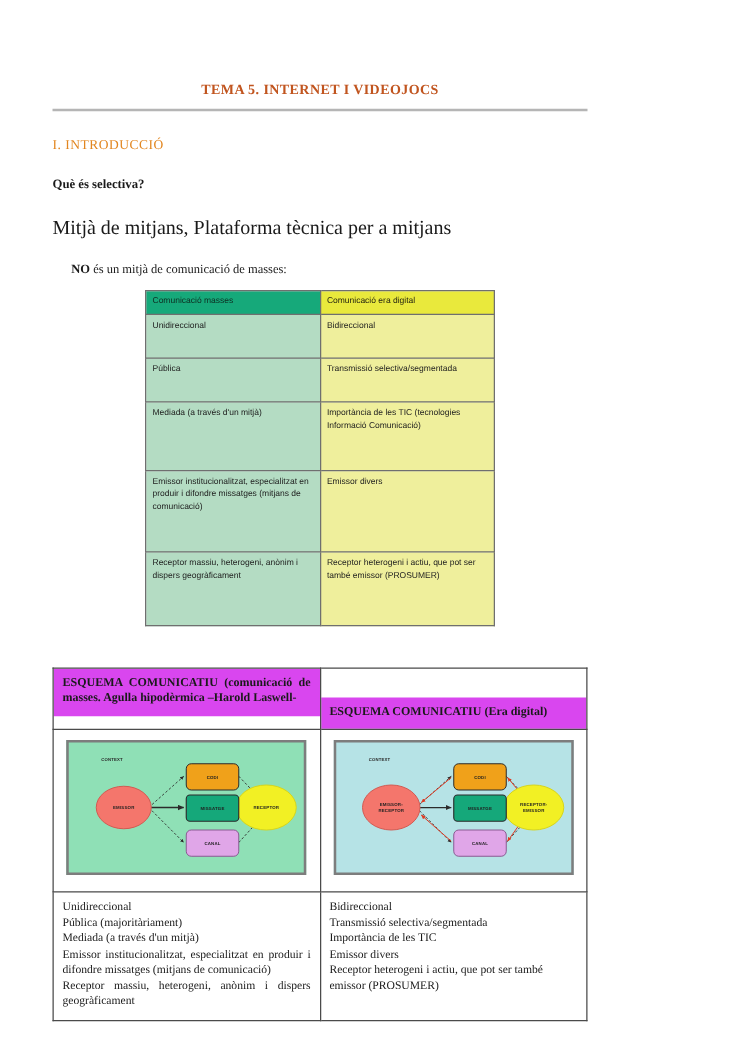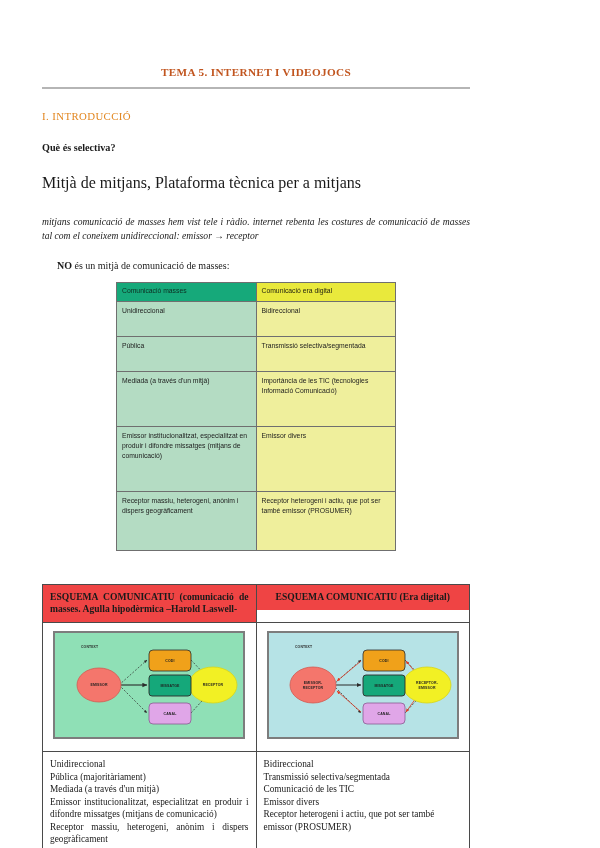--- a/index.html
+++ b/index.html
@@ -117,28 +117,28 @@
     width: 100%;
     table-layout: fixed;
     border: 1px solid #4a4a4a;
   }
   table.schema > tbody > tr > td {
     border: 1px solid #4a4a4a;
     vertical-align: top;
     padding: 0;
   }
   .sch-head {
-    background: #ef4444;
+    background: #d946ef;
     padding: 6px 7px 7px 7px;
     font-weight: bold;
     font-size: 9.6px;
     line-height: 1.28;
     text-align: justify;
   }
-  .sch-head.nj { text-align: center; }
+  .sch-head.nj { text-align: left; margin-top: 23px; }
   .sch-diagram {
     padding: 8px 6px 8px 6px;
     text-align: center;
   }
   .sch-list {
     padding: 6px 7px 8px 7px;
     font-size: 9.3px;
     line-height: 1.34;
   }
   .sch-list .li { text-align: justify; }
@@ -174,21 +174,20 @@
 
   <div class="doc-title">TEMA 5. INTERNET I VIDEOJOCS</div>
   <div class="header-rule"></div>
 
   <div class="section-heading">I. INTRODUCCIÓ</div>
 
   <div class="q-bold">Què és selectiva?</div>
 
   <div class="para">Mitjà de mitjans, Plataforma tècnica per a mitjans</div>
 
-  <div class="para-italic">mitjans comunicació de masses hem vist tele i ràdio. internet rebenta les costures de comunicació de masses tal com el coneixem unidireccional: emissor → receptor</div>
 
   <div class="para-no"><b>NO</b><span> és un mitjà de comunicació de masses:</span></div>
 
   <div class="cmp-wrap">
     <table class="cmp">
       <tbody>
         <tr class="hdr">
           <td class="l h1">Comunicació masses</td>
           <td class="r h1">Comunicació era digital</td>
         </tr>
@@ -323,21 +322,21 @@
               <div class="li nj">Pública (majoritàriament)</div>
               <div class="li nj">Mediada (a través d'un mitjà)</div>
               <div class="li">Emissor institucionalitzat, especialitzat en produir i difondre missatges (mitjans de comunicació)</div>
               <div class="li">Receptor massiu, heterogeni, anònim i dispers geogràficament</div>
             </div>
           </td>
           <td>
             <div class="sch-list">
               <div class="li nj">Bidireccional</div>
               <div class="li nj">Transmissió selectiva/segmentada</div>
-              <div class="li nj">Comunicació de les TIC</div>
+              <div class="li nj">Importància de les TIC</div>
               <div class="li nj">Emissor divers</div>
               <div class="li nj">Receptor heterogeni i actiu, que pot ser també emissor (PROSUMER)</div>
             </div>
           </td>
         </tr>
 
       </tbody>
     </table>
   </div>
 

